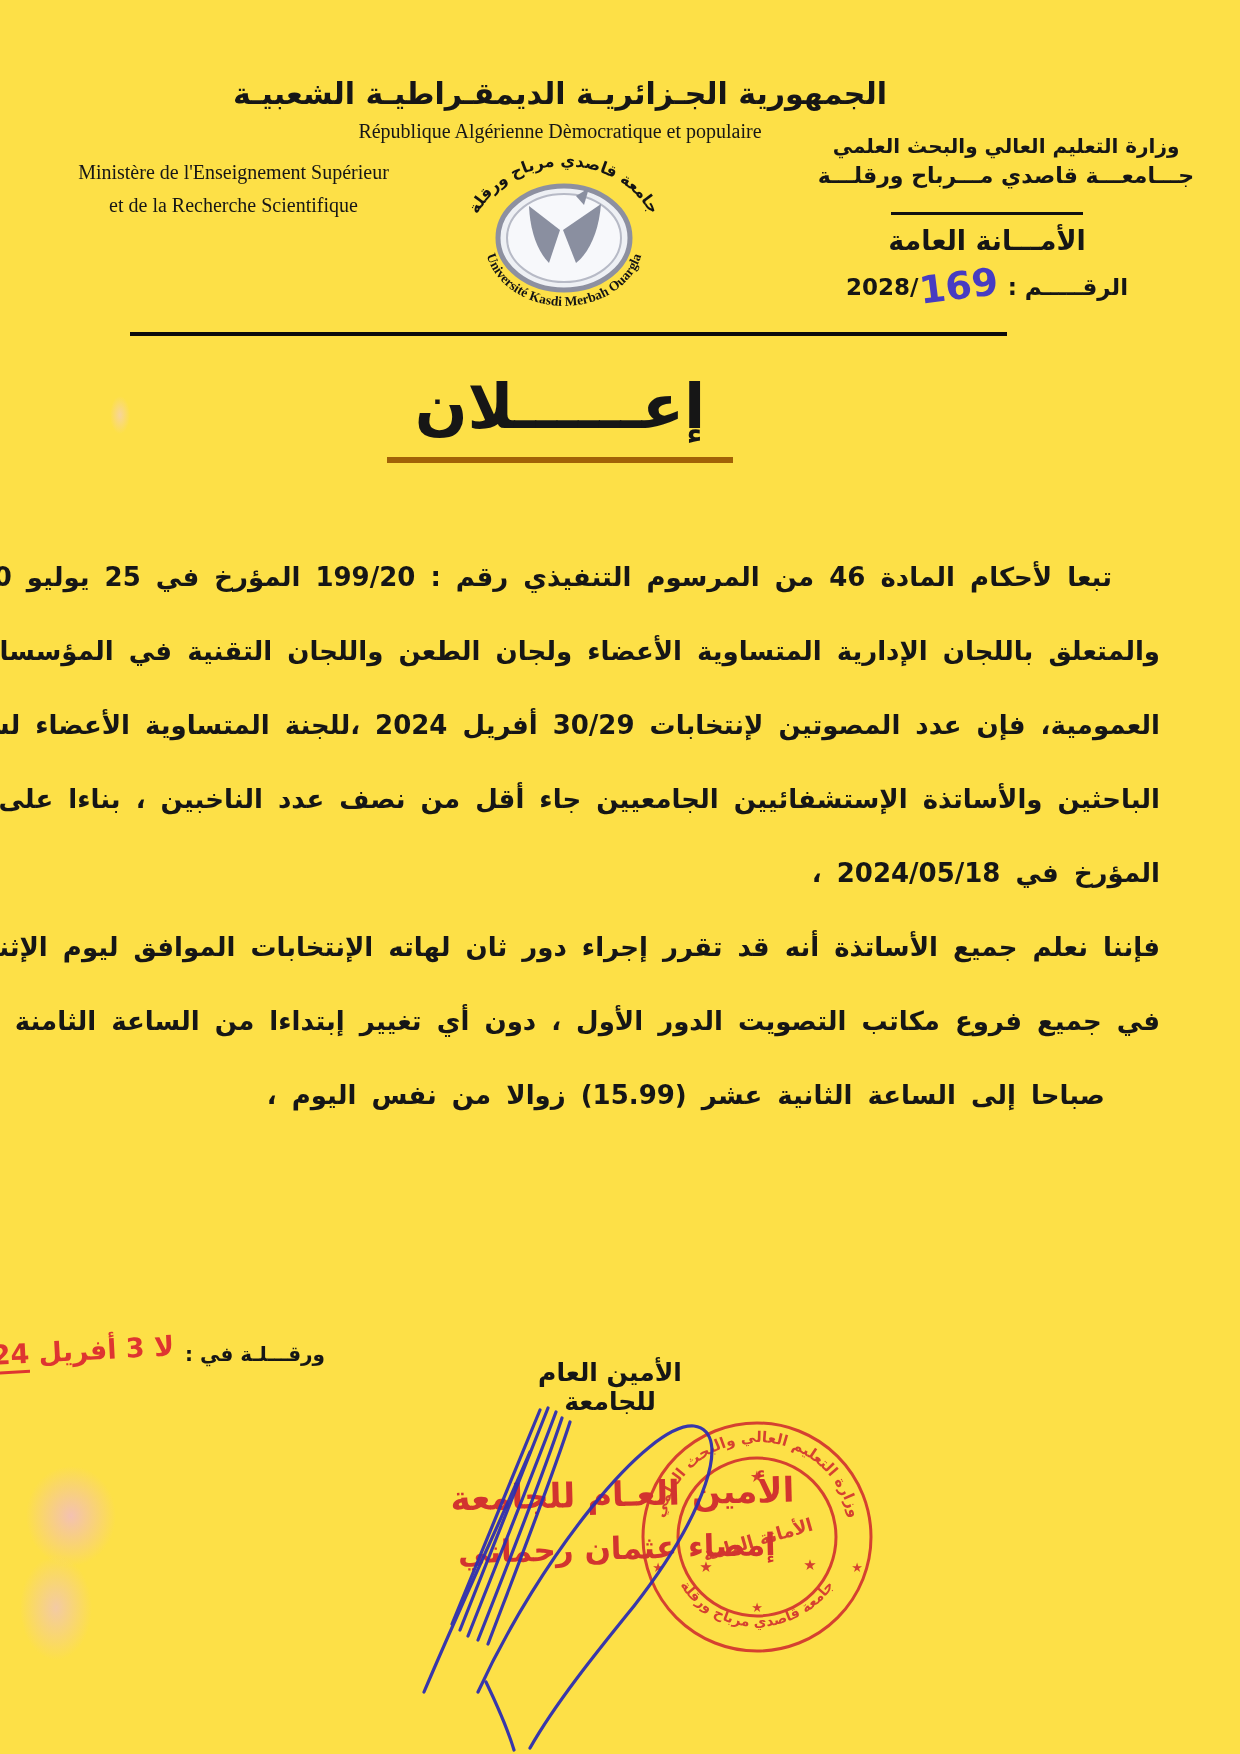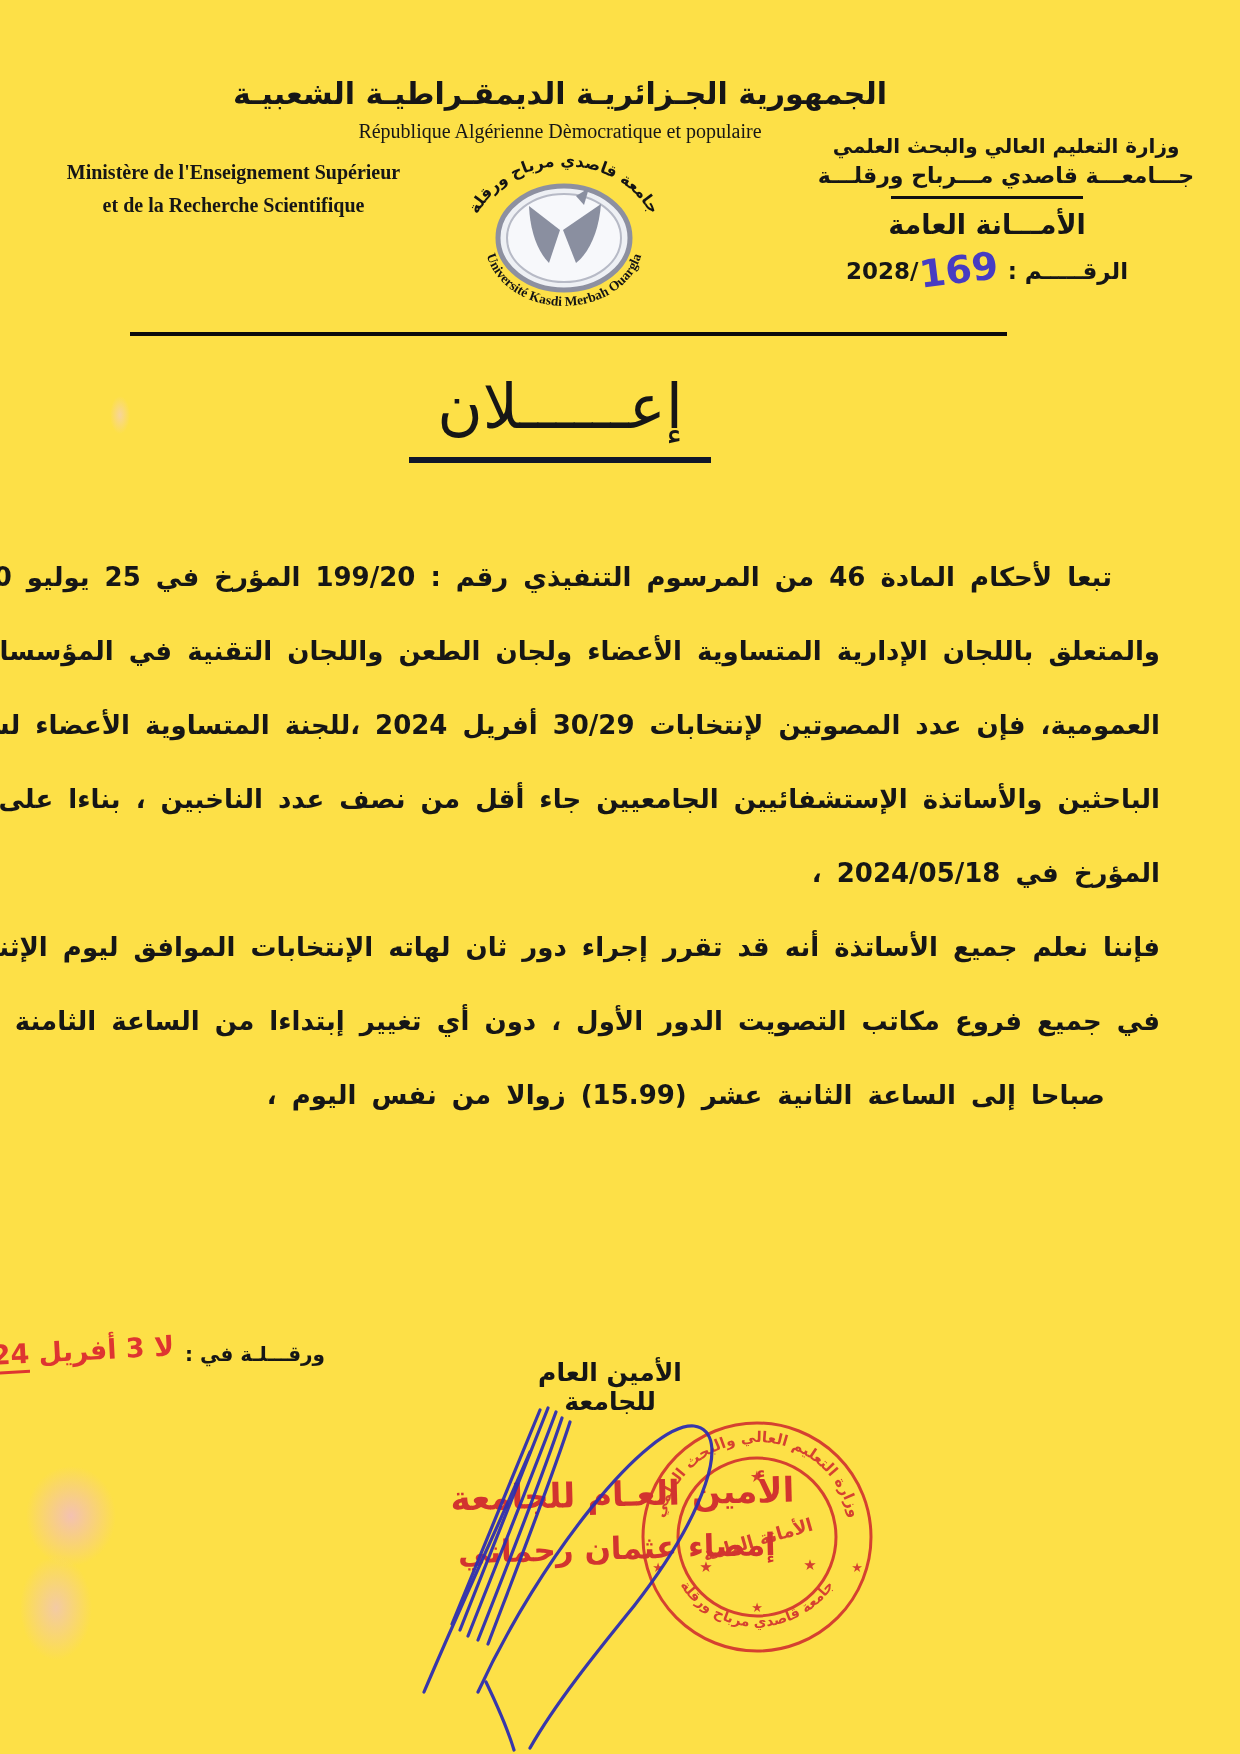--- a/index.html
+++ b/index.html
@@ -3,36 +3,36 @@
 <meta charset="utf-8">
 <style>
   html,body{margin:0;padding:0;background:#e8e8e8;}
   #page{position:relative;width:1240px;height:1754px;margin:0 auto;background:#fde047;
         overflow:hidden;font-family:"DejaVu Sans",sans-serif;color:#161616;}
   .abs{position:absolute;}
   
   .rep-ar{left:0;top:76px;width:1120px;text-align:center;font-size:30px;font-weight:bold;direction:rtl;}
   .rep-fr{left:0;top:120px;width:1120px;text-align:center;font-size:20px;font-family:"Liberation Serif",serif;}
   .min-fr{left:46px;top:156px;width:375px;text-align:center;font-size:20px;line-height:33px;
-          font-family:"Liberation Serif",serif;font-weight:bold;}
+          font-family:"Liberation Serif",serif;}
   .logo-wrap{left:458px;top:134px;width:212px;height:178px;}
   .min-ar{left:805px;top:134px;width:402px;text-align:center;direction:rtl;font-weight:bold;}
   .min-ar .l1{font-size:20px;}
   .min-ar .l2{font-size:22px;margin-top:5px;}
-  .min-ar .sub{margin-top:8px;margin-left:-38px;}
+  .min-ar .sub{margin-top:24px;margin-left:-38px;}
   .min-ar .rule{width:192px;height:3px;background:#111;margin:0 auto;}
   .min-ar .amana{font-size:27px;margin-top:10px;}
   .min-ar .ref{font-size:23px;margin-top:4px;direction:rtl;}
   .hand-num{display:inline-block;font-size:38px;font-weight:bold;color:#473cc2;
             transform:rotate(-7deg);position:relative;top:4px;margin:0 1px;}
   .main-rule{left:130px;top:332px;width:877px;height:4px;background:#0c0c0c;}
   
   .announce{left:0;top:370px;width:1120px;text-align:center;direction:rtl;}
-  .announce span{display:inline-block;font-size:62px;font-weight:normal;
-                 border-bottom:6px solid #0f172a;padding:0 28px 14px;}
+  .announce span{display:inline-block;font-size:62px;font-weight:bold;
+                 border-bottom:6px solid #a16207;padding:0 28px 14px;}
   
   .body-lines{left:42px;top:540px;width:1118px;direction:rtl;}
   .bline{height:74px;line-height:74px;white-space:nowrap;font-size:26px;font-weight:bold;
          word-spacing:6px;text-align:right;}
   
   .place-date{left:40px;top:1336px;width:285px;direction:rtl;white-space:nowrap;}
   .place-label{font-size:20px;font-weight:bold;}
   .date-stamp{display:inline-block;font-size:27px;font-weight:bold;color:#de3531;
               transform:rotate(-3deg);margin-right:6px;}
   .date-stamp .yr{border-bottom:3px solid #de3531;padding-bottom:1px;}

